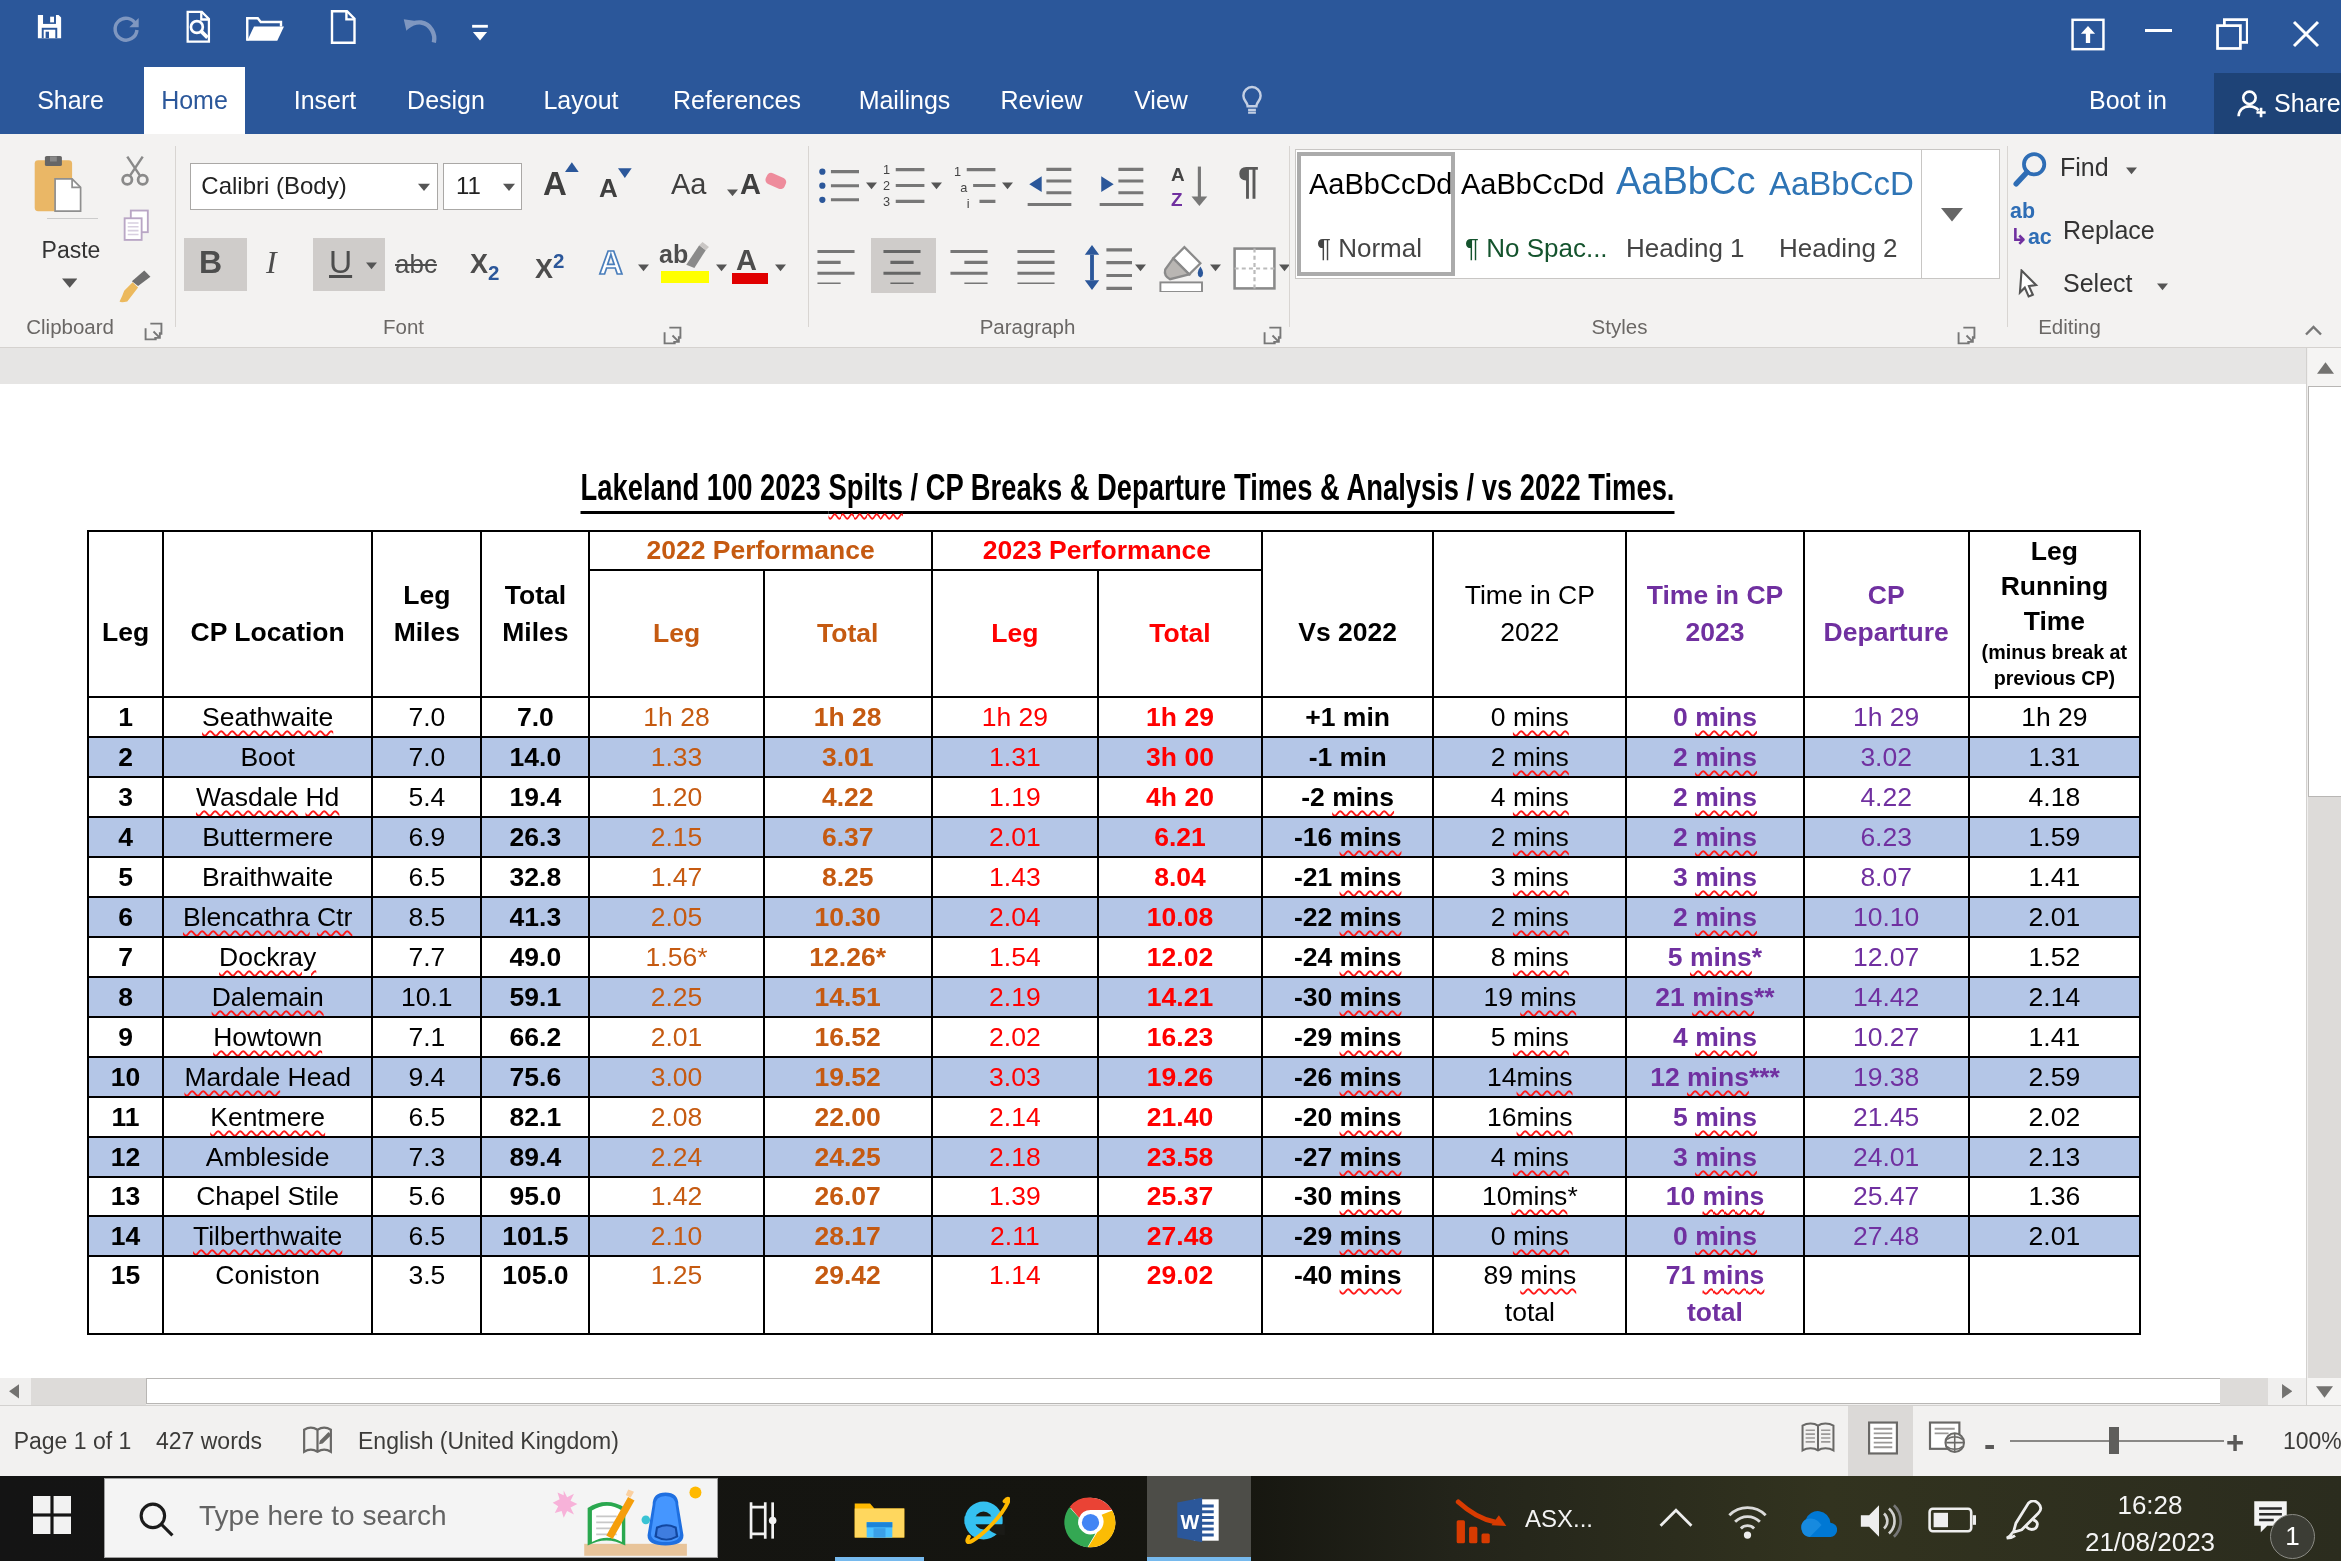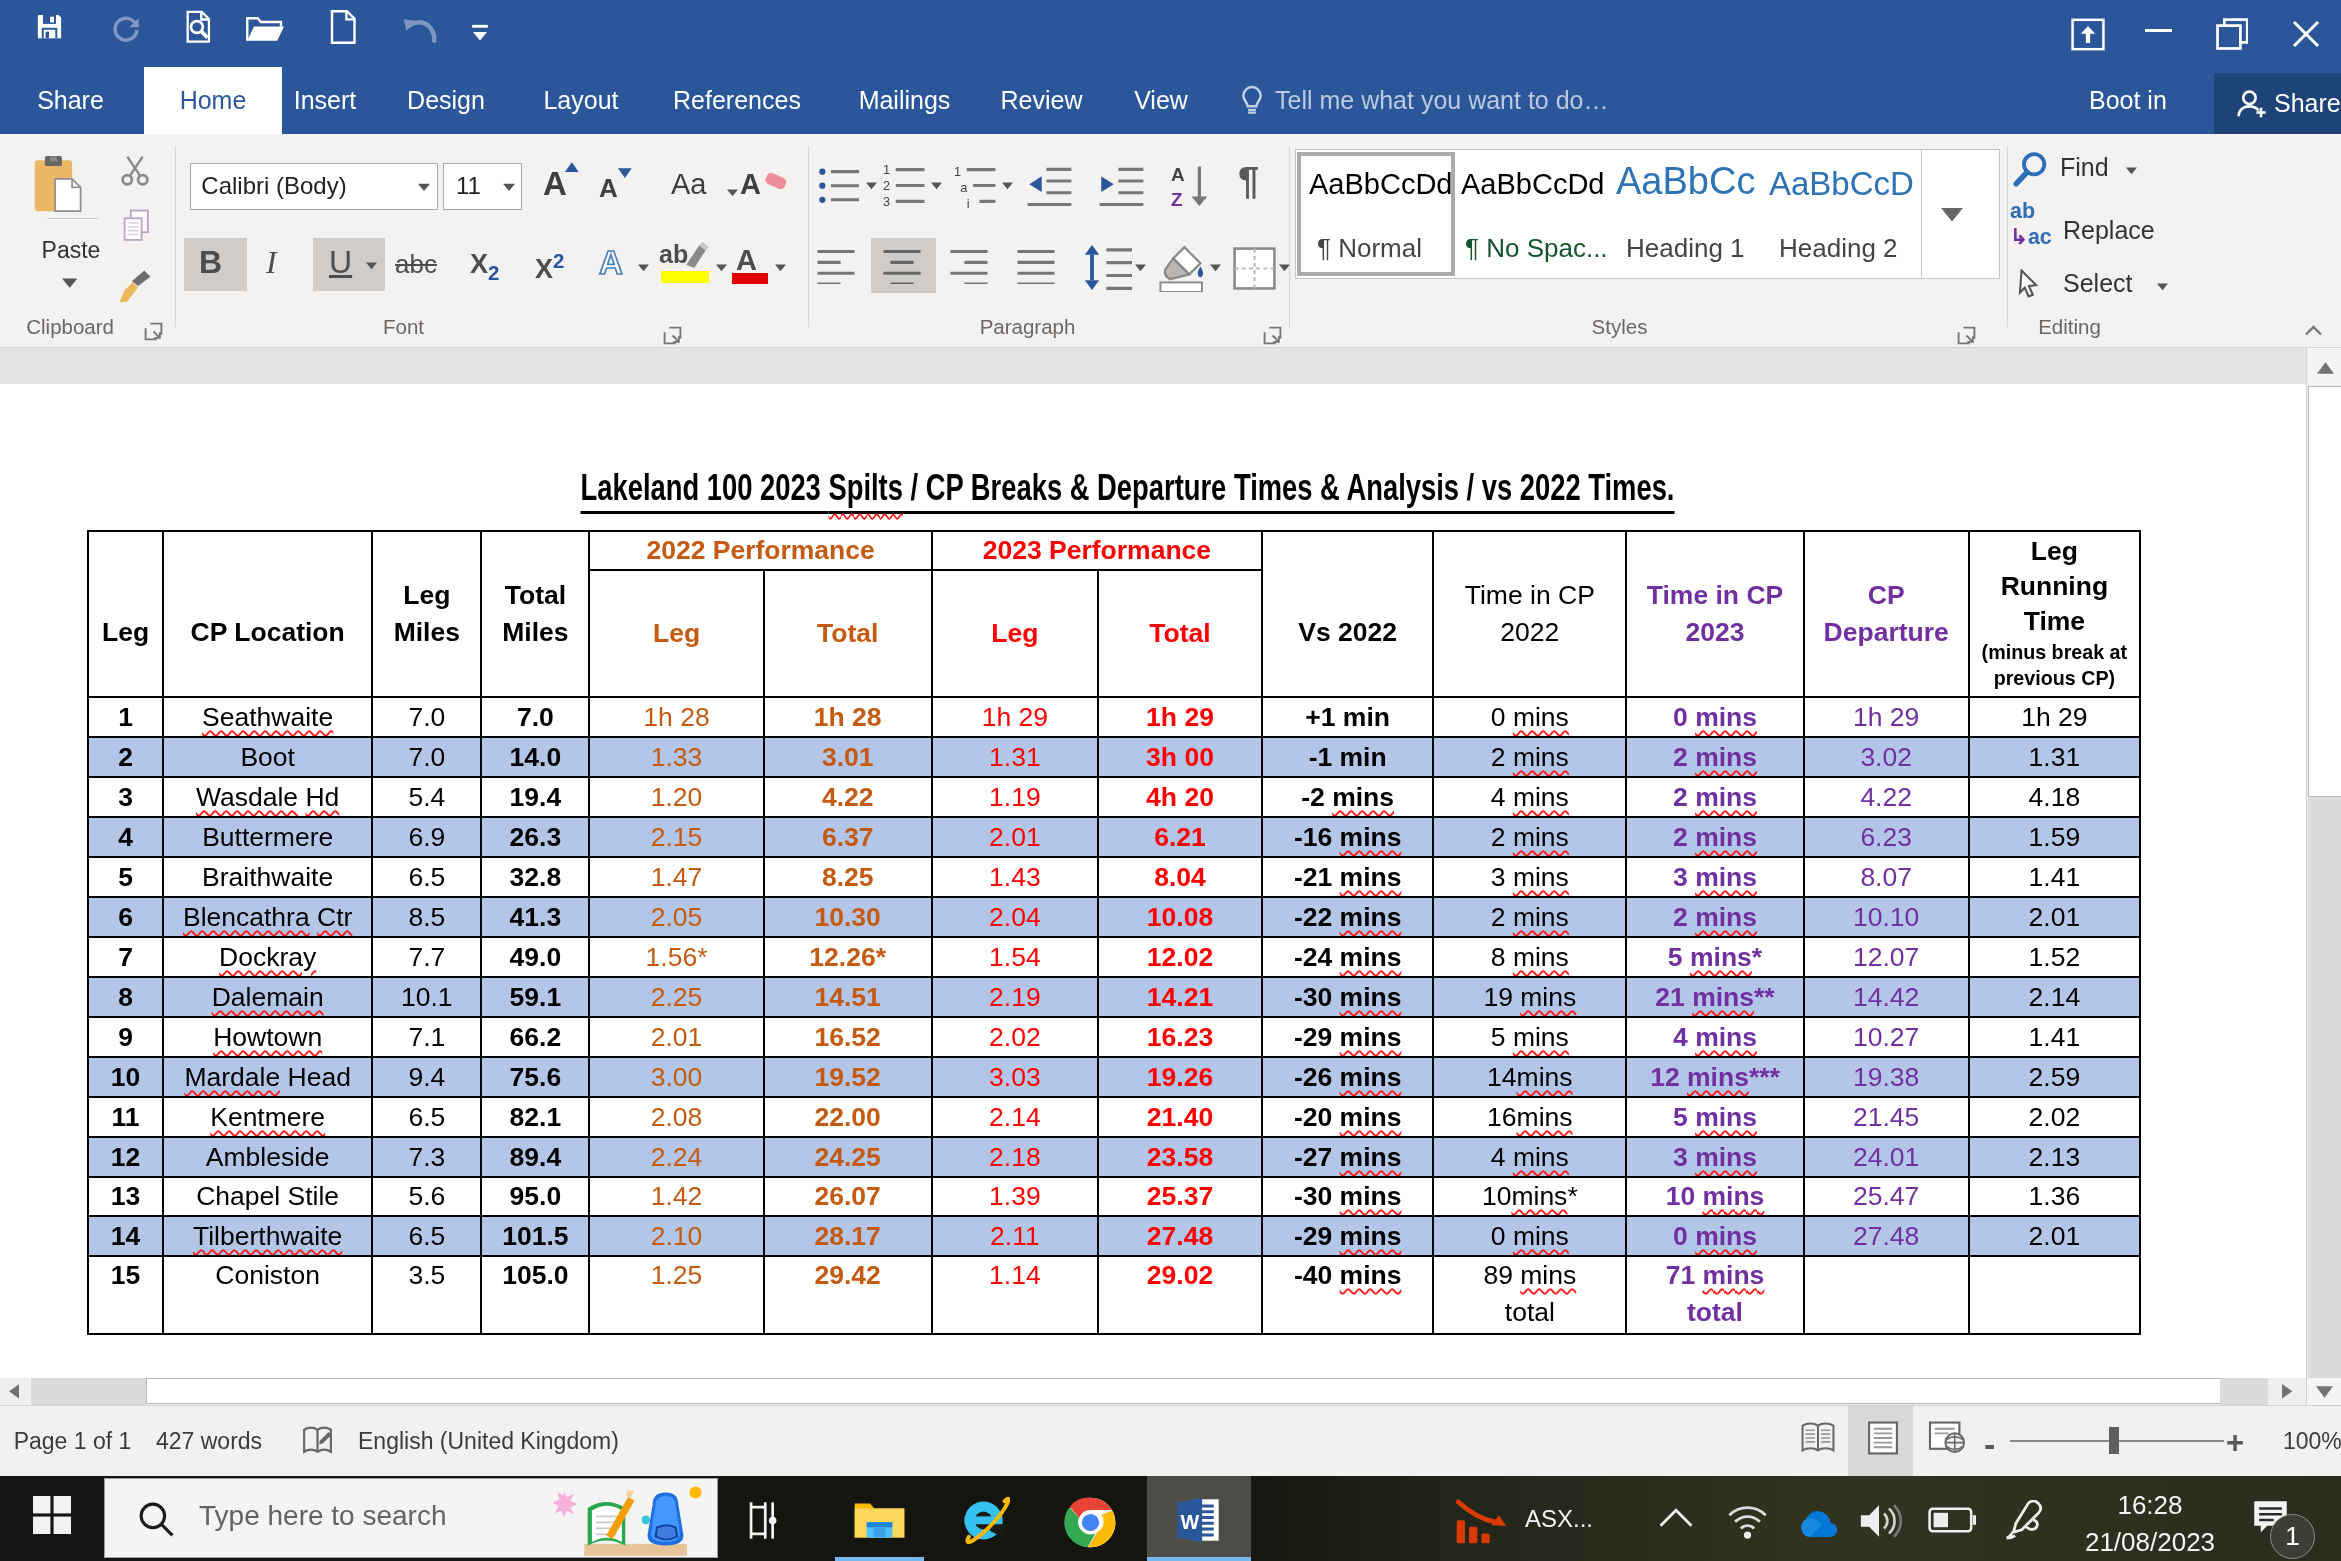--- a/index.html
+++ b/index.html
@@ -93,34 +93,33 @@
   <svg class="abs" style="left:2216px;top:18px" width="32" height="32" viewBox="0 0 21 21">
     <rect x="1" y="5" width="15" height="15" fill="none" stroke="#fff" stroke-width="1.8"></rect>
     <path fill="none" stroke="#fff" stroke-width="1.8" d="M5.5 5 V1 h15 v15 h-4"></path>
   </svg>
   <svg class="abs" style="left:2291px;top:19px" width="30" height="30" viewBox="0 0 20 20">
     <path stroke="#fff" stroke-width="2" d="M2 2 L18 18 M18 2 L2 18"></path>
   </svg>
 </div>
 <div class="abs" id="tabrow">
   <div class="tab" style="left:17px;width:107px;">Share</div>
-  <div class="tab" style="left:144px;width:138px;background:#fff;color:#2b579a;">Home</div>
+  <div class="tab" style="left:144px;width:101px;background:#fff;color:#2b579a;">Home</div>
   <div class="tab" style="left:267px;width:116px;">Insert</div>
   <div class="tab" style="left:385px;width:122px;">Design</div>
   <div class="tab" style="left:520px;width:122px;">Layout</div>
   <div class="tab" style="left:653px;width:168px;">References</div>
   <div class="tab" style="left:835px;width:139px;">Mailings</div>
   <div class="tab" style="left:978px;width:127px;">Review</div>
   <div class="tab" style="left:1109px;width:104px;">View</div>
 
   <svg class="abs" style="left:1239px;top:18px" width="26" height="31" viewBox="0 0 16 19">
     <path fill="none" stroke="#c3cfe3" stroke-width="1.5" d="M8 1.2 a5.3 5.3 0 0 1 5.3 5.3 c0 2.2-1.2 3.2-2 4.6-0.5 0.9-0.6 1.9-0.6 1.9 h-5.4 c0,0-0.1-1-0.6-1.9-0.8-1.4-2-2.4-2-4.6 A5.3 5.3 0 0 1 8 1.2z"></path>
     <path stroke="#c3cfe3" stroke-width="1.4" d="M5.6 15.2h4.8 M5.6 17h4.8"></path>
   </svg>
-  <div class="abs" style="left:1275px;top:0;height:67px;line-height:67px;color:#bccadf;font-size:25px;">Tell me what you want to do…</div>
   <div class="abs" style="left:2089px;top:0;height:67px;line-height:67px;color:#fff;font-size:25px;">Boot in</div>
   <div class="abs" style="left:2214px;top:6px;width:128px;height:61px;background:#1e4377;">
     <svg class="abs" style="left:19.7px;top:13.7px" width="34" height="34" viewBox="0 0 22 22">
       <circle cx="10" cy="7" r="4" fill="none" stroke="#fff" stroke-width="1.7"></circle>
       <path fill="none" stroke="#fff" stroke-width="1.7" d="M3 19 c0-4 3-6.5 7-6.5 2.4 0 4.6 0.9 5.9 2.6"></path>
       <path stroke="#fff" stroke-width="1.7" d="M17.5 13.5 v6 M14.5 16.5 h6"></path>
     </svg>
     <div class="abs" style="left:60px;top:0;height:61px;line-height:61px;color:#fff;font-size:25px;">Share</div>
   </div>
 </div>

